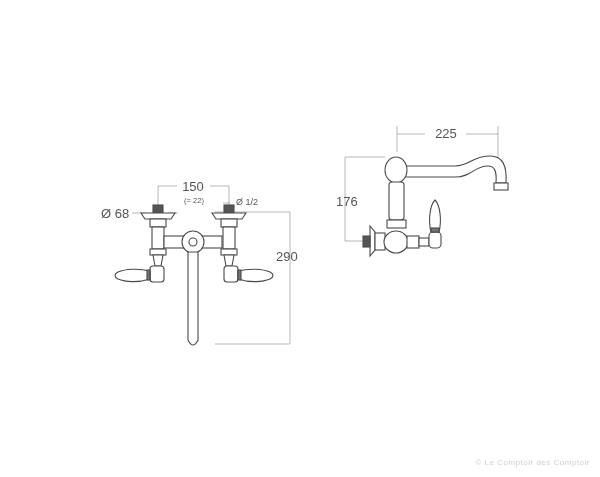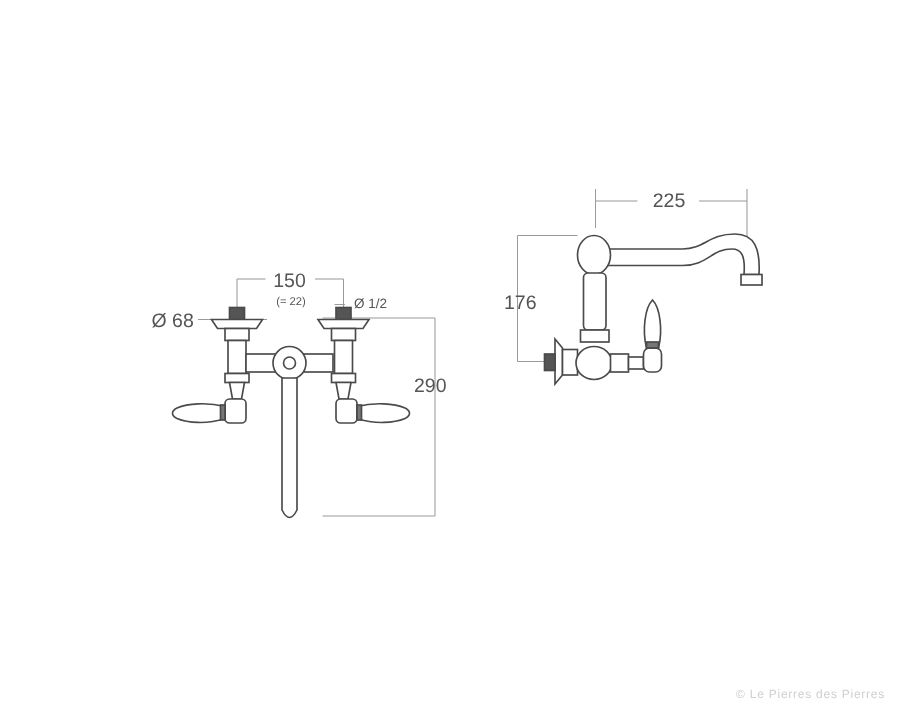--- a/index.html
+++ b/index.html
@@ -91,13 +91,13 @@
     <rect x="375" y="233" width="10" height="17"></rect>
     <ellipse cx="396" cy="242" rx="12" ry="11"></ellipse>
     <rect x="407" y="236" width="12" height="12"></rect>
     <rect x="419" y="238" width="10" height="8"></rect>
     <rect x="429" y="232" width="12" height="16" rx="4"></rect>
     <path d="M431 232 C428 220 430 205 435 200 C440 205 442 220 439 232 Z"></path>
     <rect x="431" y="228" width="8" height="4" fill="#777"></rect>
   </g>
 </svg>
 
-<div class="wm">© Le Pierres des Pierres</div>
+<div class="wm">© Le Comptoir des Comptoir</div>
 
 </body></html>

